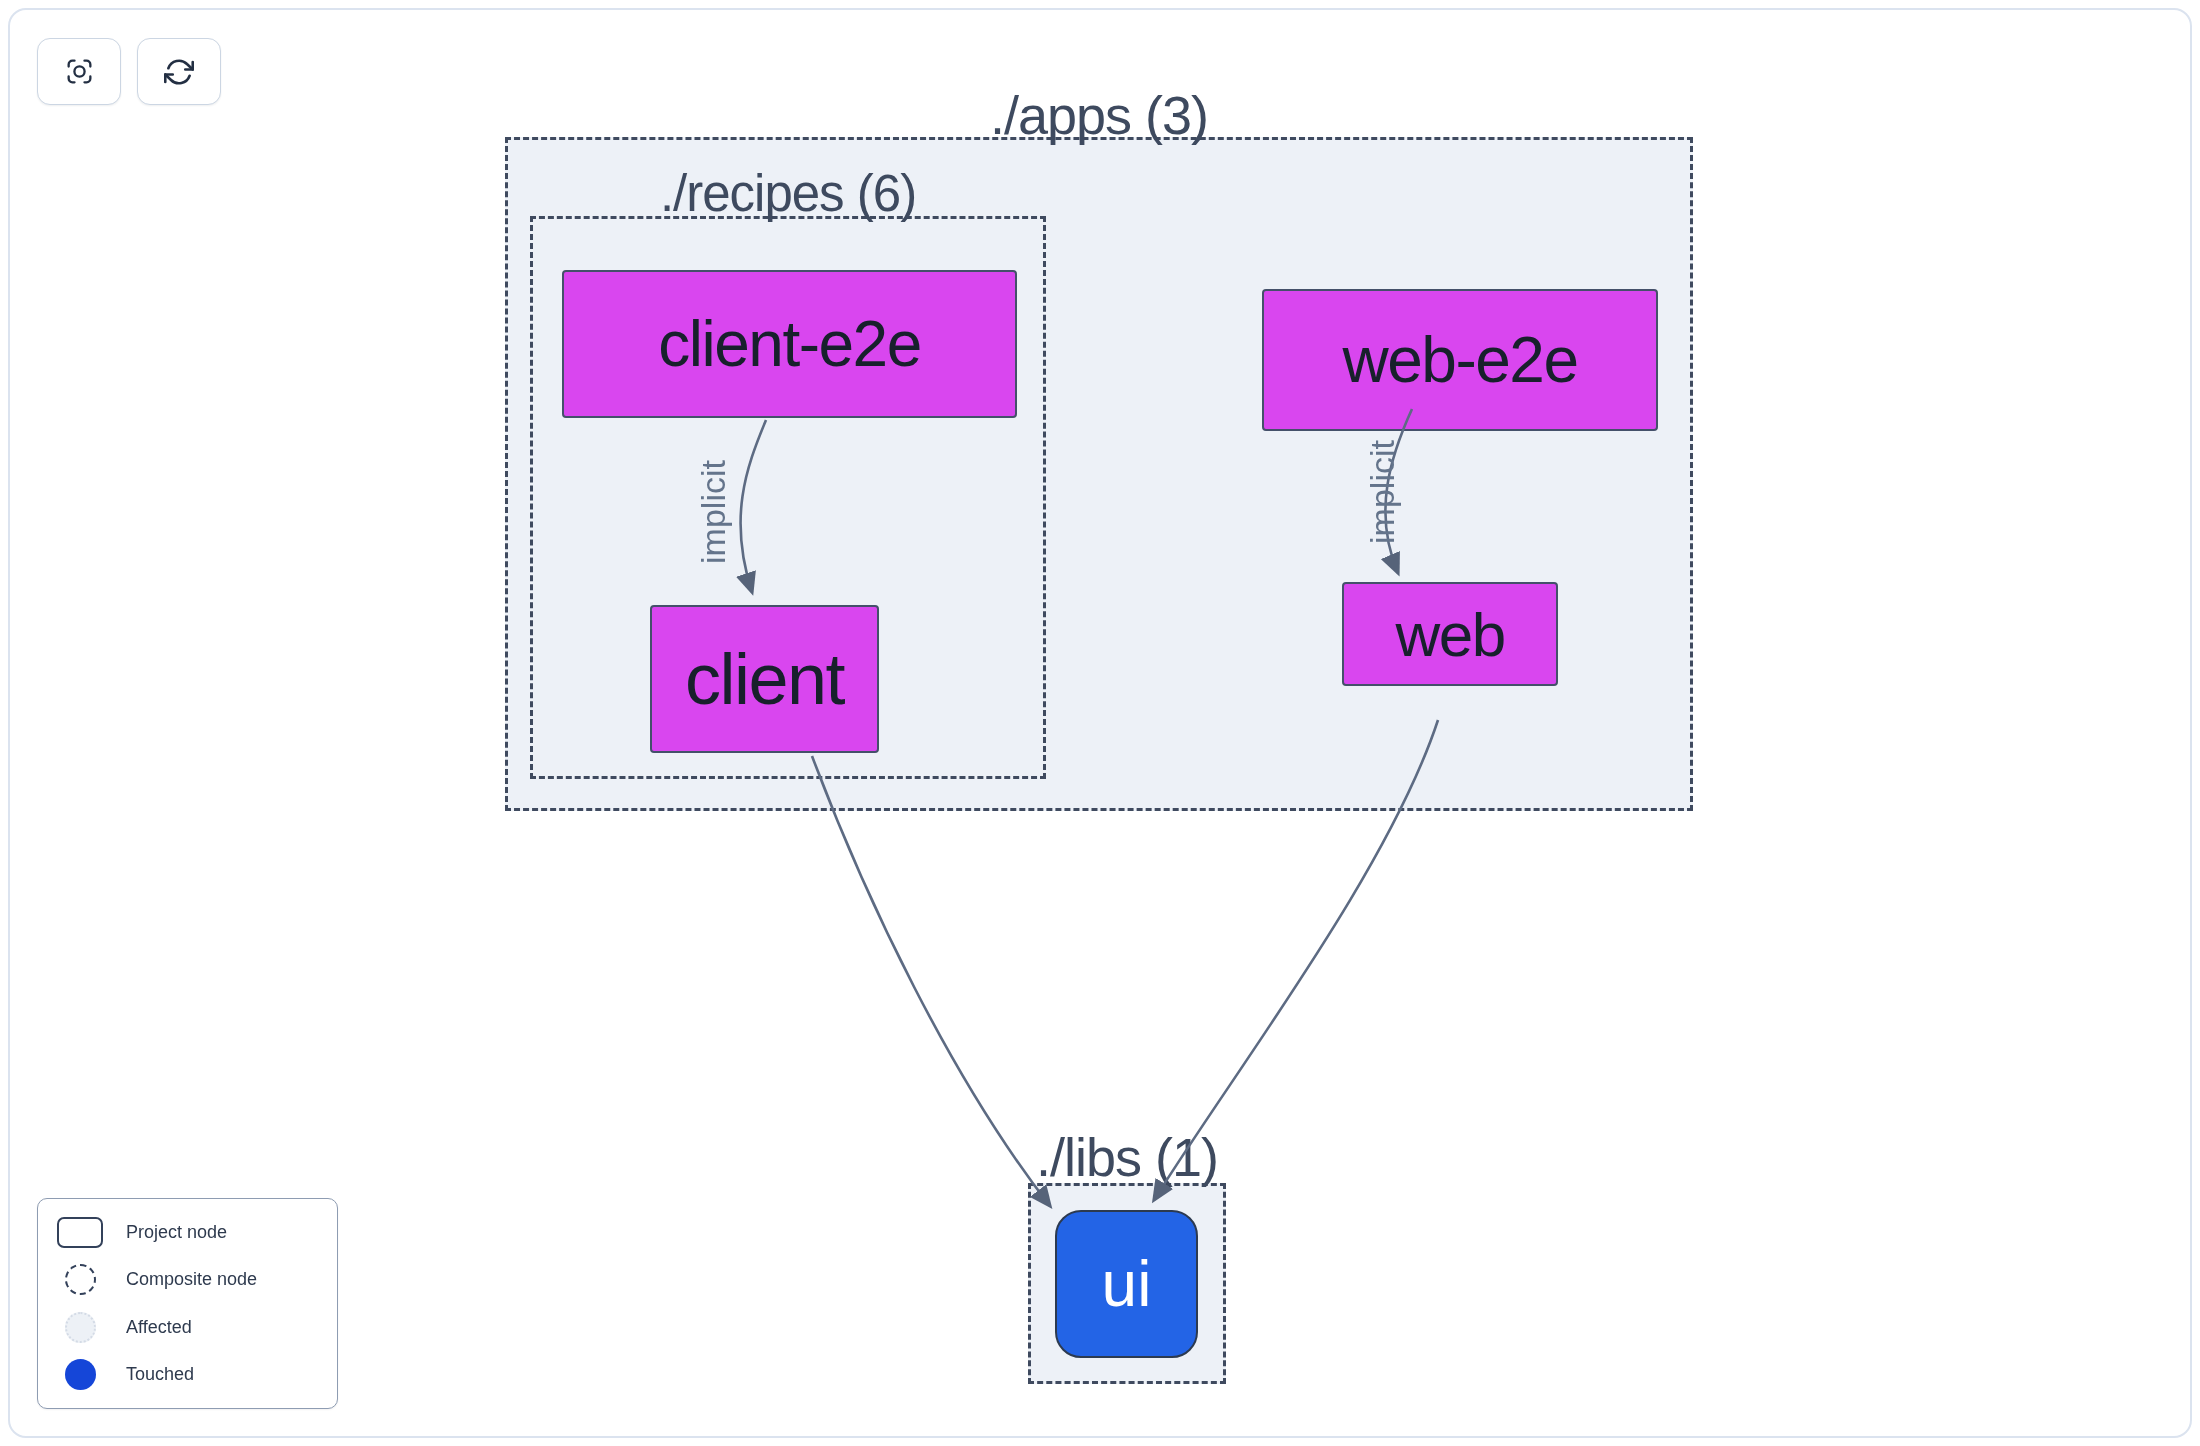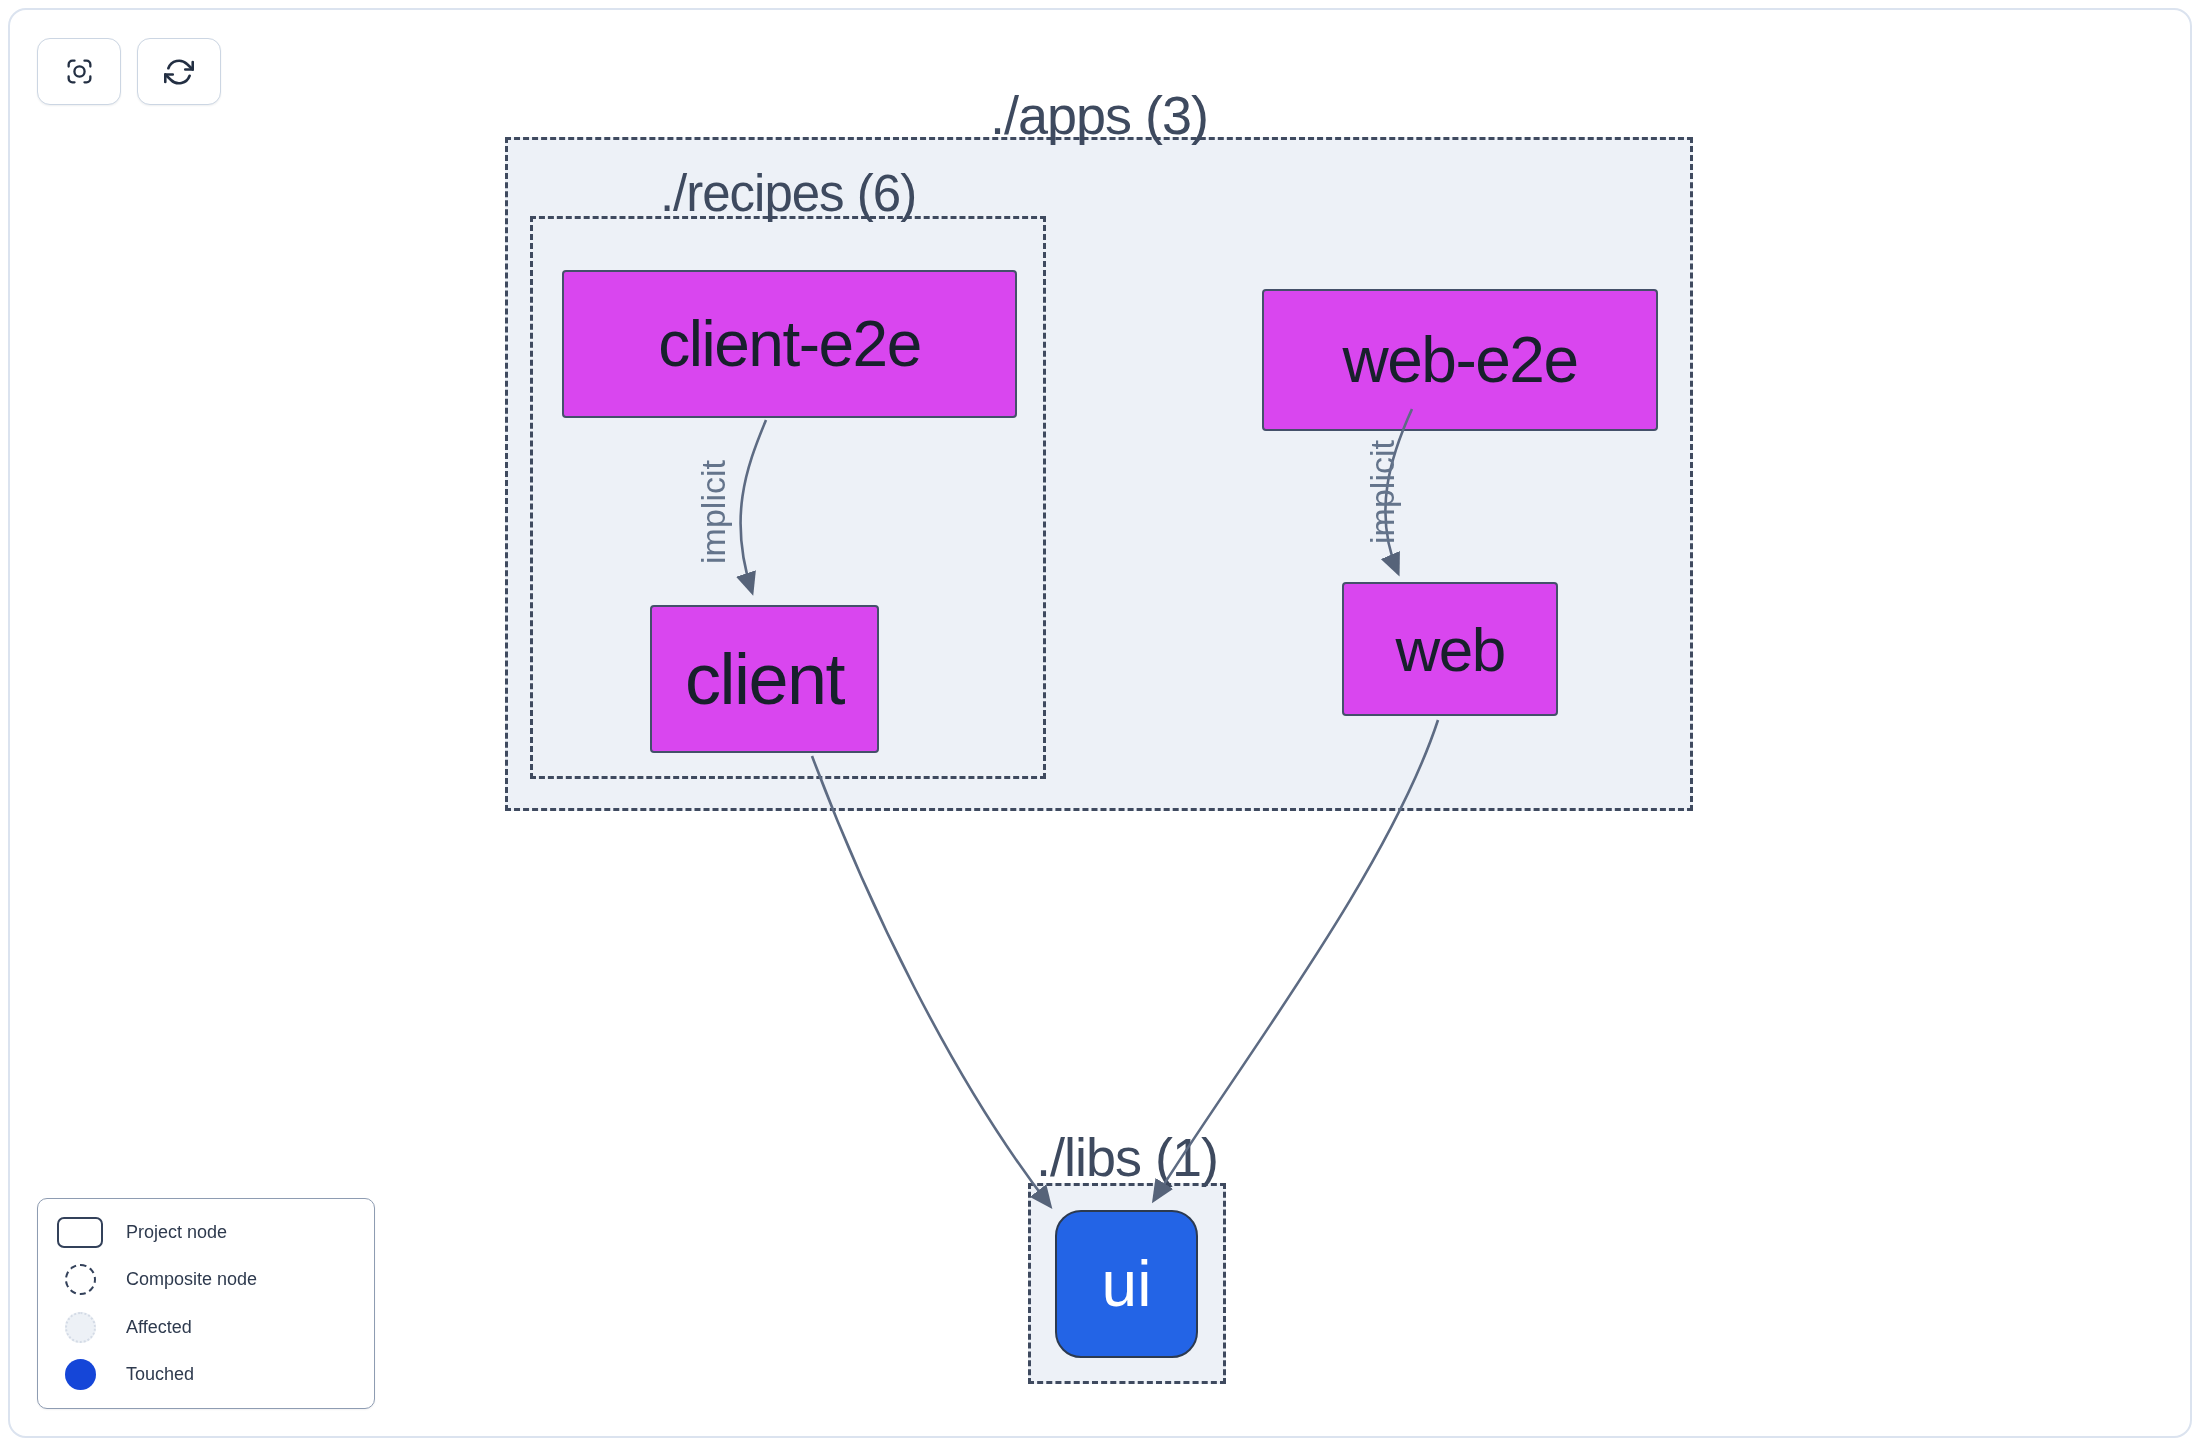--- a/index.html
+++ b/index.html
@@ -70,21 +70,21 @@
     border-radius: 4px;
     display: flex; align-items: center; justify-content: center;
     color: #18202c;
     letter-spacing: -1.5px;
     z-index: 3;
     cursor: pointer;
   }
   #node-client-e2e { left: 562px;  top: 270px;  width: 455px; height: 148px; font-size: 64px; }
   #node-web-e2e    { left: 1262px; top: 267px;  width: 396px; height: 142px; font-size: 64px; margin-top: 22px; }
   #node-client     { left: 650px;  top: 605px;  width: 229px; height: 148px; font-size: 72px; }
-  #node-web        { left: 1342px; top: 582px;  width: 216px; height: 134px; font-size: 62px; }
+  #node-web        { left: 1342px; top: 582px;  width: 216px; height: 104px; font-size: 62px; }
   #node-ui {
     left: 1055px; top: 1210px; width: 143px; height: 148px;
     background: #2364e6;
     border-color: #2c3a50;
     border-radius: 26px;
     color: #ffffff;
     font-size: 64px;
     letter-spacing: 0;
     text-align: right;
   }
@@ -100,21 +100,21 @@
   #edges text.edge-label {
     fill: #64748b;
     font-family: "Liberation Sans", sans-serif;
     font-size: 34px;
   }
 
   
   .legend {
     position: absolute;
     left: 37px; top: 1198px;
-    width: 338px; height: 211px;
+    width: 301px; height: 211px;
     background: #ffffff;
     border: 1.5px solid #8e9cb2;
     border-radius: 10px;
     box-shadow: 0 1px 2px rgba(15,23,42,.06);
     padding: 10px 18px;
     display: flex; flex-direction: column; justify-content: space-around;
     z-index: 20;
   }
   .legend-row { display: flex; align-items: center; height: 44px; }
   .legend-swatch { width: 48px; display: flex; align-items: center; justify-content: center; margin-right: 22px; flex: none; }

